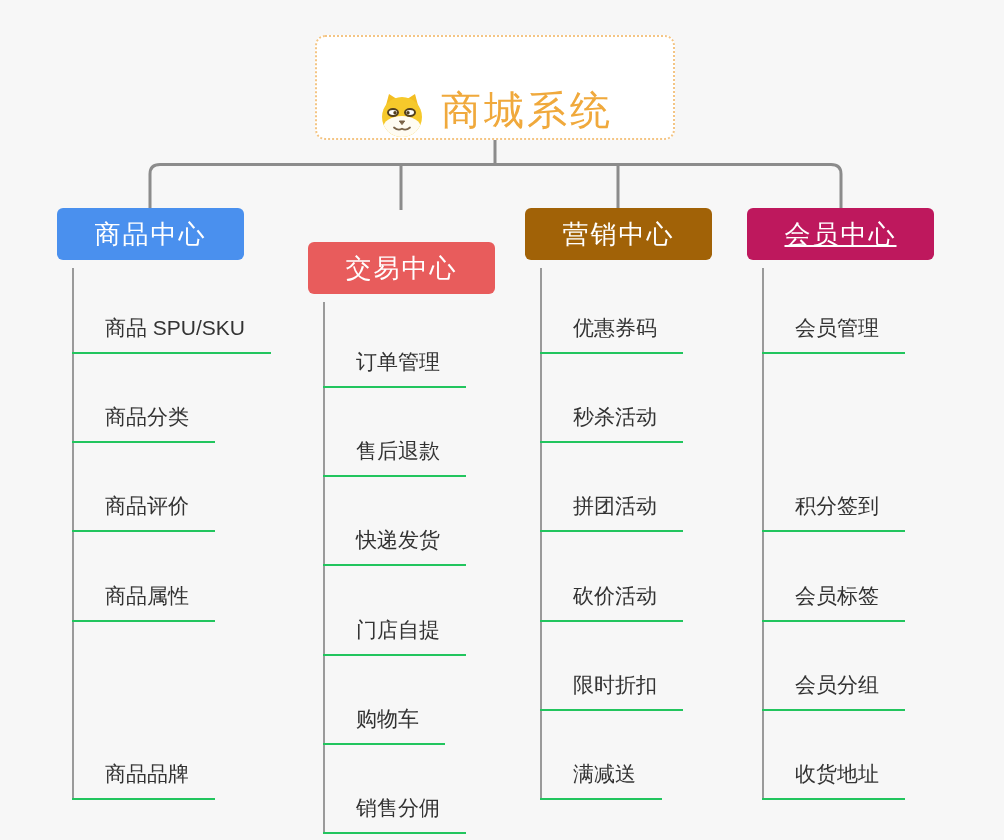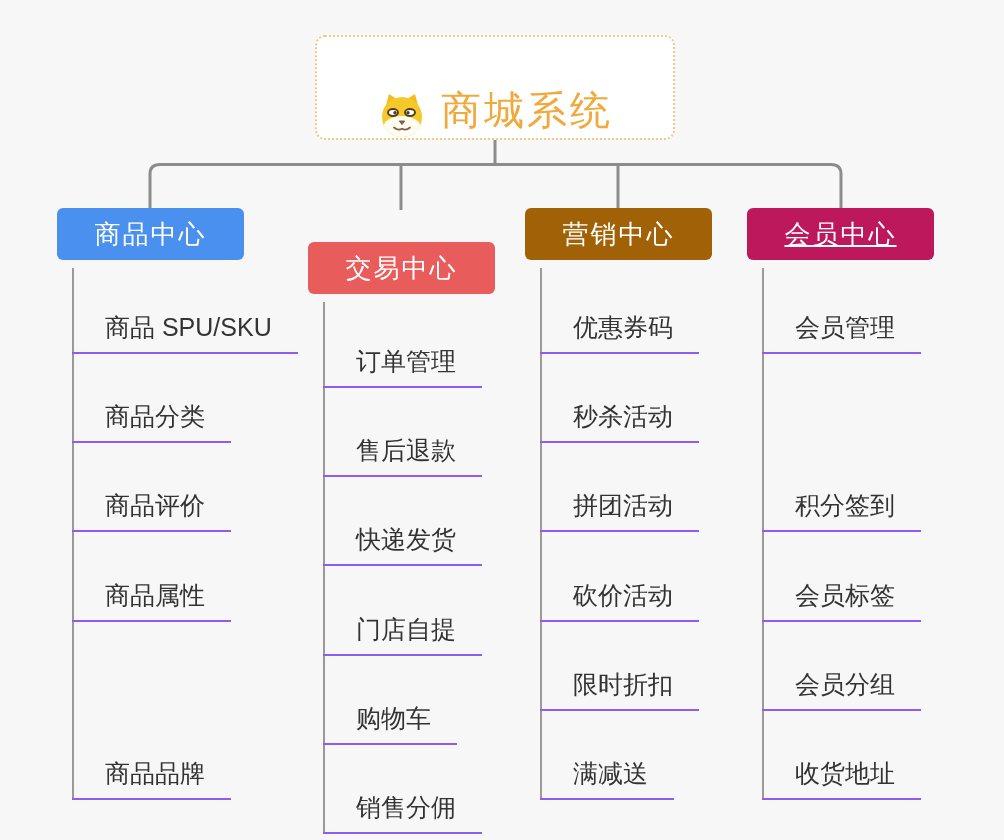--- a/index.html
+++ b/index.html
@@ -39,22 +39,22 @@
     color:#FFFFFF;font-size:26px;letter-spacing:2px;
   }
   .child-rail{
     position:absolute;left:15px;top:60px;width:2px;height:532px;
     background:#9A9A9A;
   }
   .child-item{
     position:absolute;left:15px;
     top:calc(105px + var(--i) * 89.2px);
     white-space:nowrap;
-    font-size:25px;line-height:29px;color:#333333;
-    border-bottom:2px solid #8b5cf6;
+    font-size:21px;line-height:29px;color:#333333;
+    border-bottom:2px solid #22c55e;
     padding:0 26px 10px 33px;
     cursor:default;
   }
 </style>
 </head>
 <body>
 
 <div class="canvas">
 
   <svg class="top-connectors" viewBox="0 0 1004 230" xmlns="http://www.w3.org/2000/svg">

